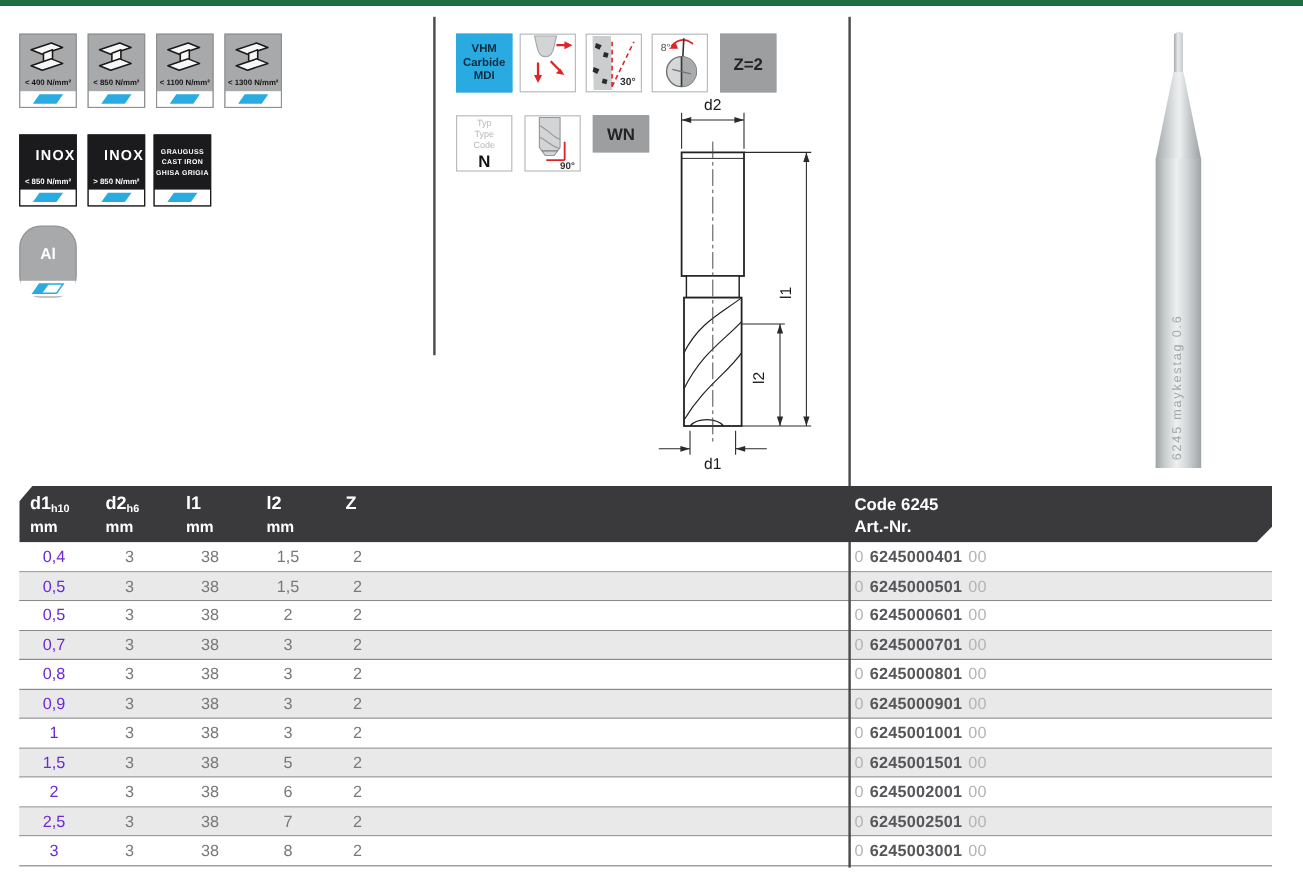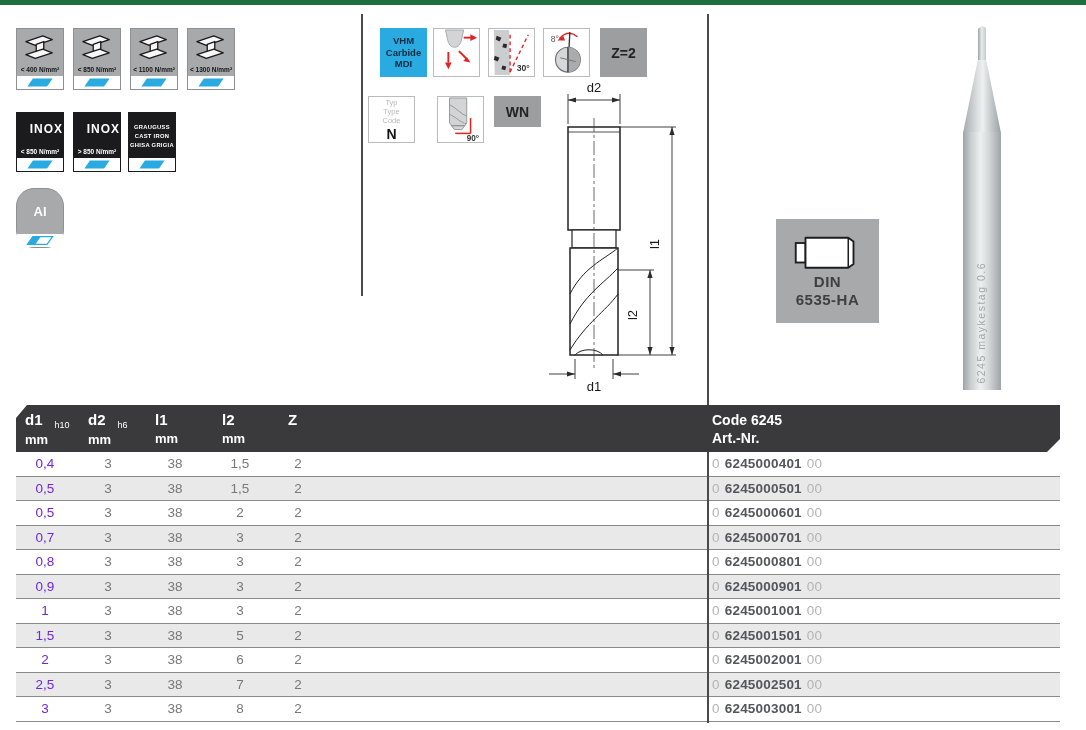--- a/index.html
+++ b/index.html
@@ -58,21 +58,21 @@
   .tool-shank { position:absolute; left:21px; top:114px; width:38px; height:258px;
                 background:linear-gradient(90deg,#9fa4a7,#c8cccd 20%,#eef0f0 46%,#d4d7d8 68%,#9fa4a7); }
   .etch { position:absolute; left:50%; margin-left:-7px; bottom:6px; writing-mode:vertical-rl;
           transform:rotate(180deg); font-size:10.5px; letter-spacing:1.5px; color:#8f969a; opacity:.8; white-space:nowrap; }
 
   
   .thead { position:absolute; left:16px; top:405px; width:1044px; height:47px; background:#3a3a3c; z-index:2;
            clip-path:polygon(11px 0, 100% 0, 100% calc(100% - 13px), calc(100% - 13px) 100%, 0 100%, 0 13px); }
   .hcell { position:absolute; top:6px; color:#fff; }
   .hmain { font-size:15px; font-weight:bold; }
-  .hsub  { font-size:9px; font-weight:normal; vertical-align:-3px; margin-left:12px; }
+  .hsub  { font-size:9px; font-weight:bold; vertical-align:-3px; margin-left:0; }
   .hunit { font-size:13px; font-weight:bold; margin-top:2px; }
   .h-d1{left:9px} .h-d2{left:72px} .h-l1{left:139px} .h-l2{left:206px} .h-z{left:272px} .h-code{left:696px}
   .hcode-line { font-size:14px; line-height:18px; font-weight:bold; }
 
   .tbody { position:absolute; left:16px; top:452px; width:1044px; z-index:0; }
   .t-row { position:relative; height:24.55px; border-bottom:1px solid #8a8a8a; background:#fff; }
   .t-row.alt { background:#e9e9e9; }
   .cell { position:absolute; top:0; height:100%; line-height:23.5px; font-size:13.5px; color:#77787a; text-align:center; }
   .c-d1 { left:0; width:58px; font-weight:normal; color:#6d28d9; }
   .c-d2 { left:58px; width:68px; }
@@ -246,21 +246,21 @@
       <path d="M25,19 A13,13 0 0 1 25,45 L25,19 Z" fill="#a9abad"></path>
       <line x1="25" y1="19" x2="25" y2="45" stroke="#333" stroke-width="1.4"></line>
       <line x1="17" y1="30" x2="33" y2="34" stroke="#6f7173" stroke-width="1"></line>
     </svg>
   </div>
 
   <div class="app-icon gray" style="left:600px; top:28px;">
     <div class="big-label">Z=2</div>
   </div>
 
-  <div class="app-icon" style="left:368px; top:96px; height:47px;">
+  <div class="app-icon" style="left:380px; top:96px; height:47px;">
     <div class="typ-line">Typ</div>
     <div class="typ-line">Type</div>
     <div class="typ-line">Code</div>
     <div class="typ-n">N</div>
   </div>
 
   <div class="app-icon" style="left:437px; top:96px; height:47px;">
     <svg class="fill" viewBox="0 0 47 47">
       <path d="M12,1 L30,1 L30,27 L25,34 L17,34 L12,27 Z" fill="#d2d4d5" stroke="#969898" stroke-width="1"></path>
       <path d="M12,8 C20,12 24,18 30,20" fill="none" stroke="#969898" stroke-width="1"></path>
@@ -314,29 +314,20 @@
       <line x1="30" y1="277" x2="30" y2="297"></line>
         <line x1="68" y1="277" x2="68" y2="297"></line>
       <line x1="4" y1="292" x2="30" y2="292"></line>
         <line x1="68" y1="292" x2="94" y2="292"></line>
     </g>
     <polygon points="30,292 22,289.6 22,294.4" fill="#2a2a2a"></polygon>
     <polygon points="68,292 76,289.6 76,294.4" fill="#2a2a2a"></polygon>
     <text x="49" y="309" text-anchor="middle" font-size="13" fill="#1a1a1a" font-family="Liberation Sans, sans-serif">d1</text>
   </svg>
 
-  <div class="din-icon">
-    <svg viewBox="0 0 100 56">
-      <rect x="7" y="16" width="13" height="26" fill="#fff" stroke="#1e1e1e" stroke-width="2.5"></rect>
-      <path d="M20,9 L77,9 L84,14 L84,44 L77,49 L20,49 Z" fill="#fff" stroke="#1e1e1e" stroke-width="2.5" stroke-linejoin="round"></path>
-      <line x1="77" y1="9" x2="77" y2="49" stroke="#1e1e1e" stroke-width="2"></line>
-    </svg>
-    <div class="din-line">DIN</div>
-    <div class="din-line">6535-HA</div>
-  </div>
 
   <div class="photo">
     <div class="tool-tip"></div>
     <div class="tool-cone"></div>
     <div class="tool-shank">
       <span class="etch">6245 maykestag 0.6</span>
     </div>
   </div>
 
   <div class="thead">

